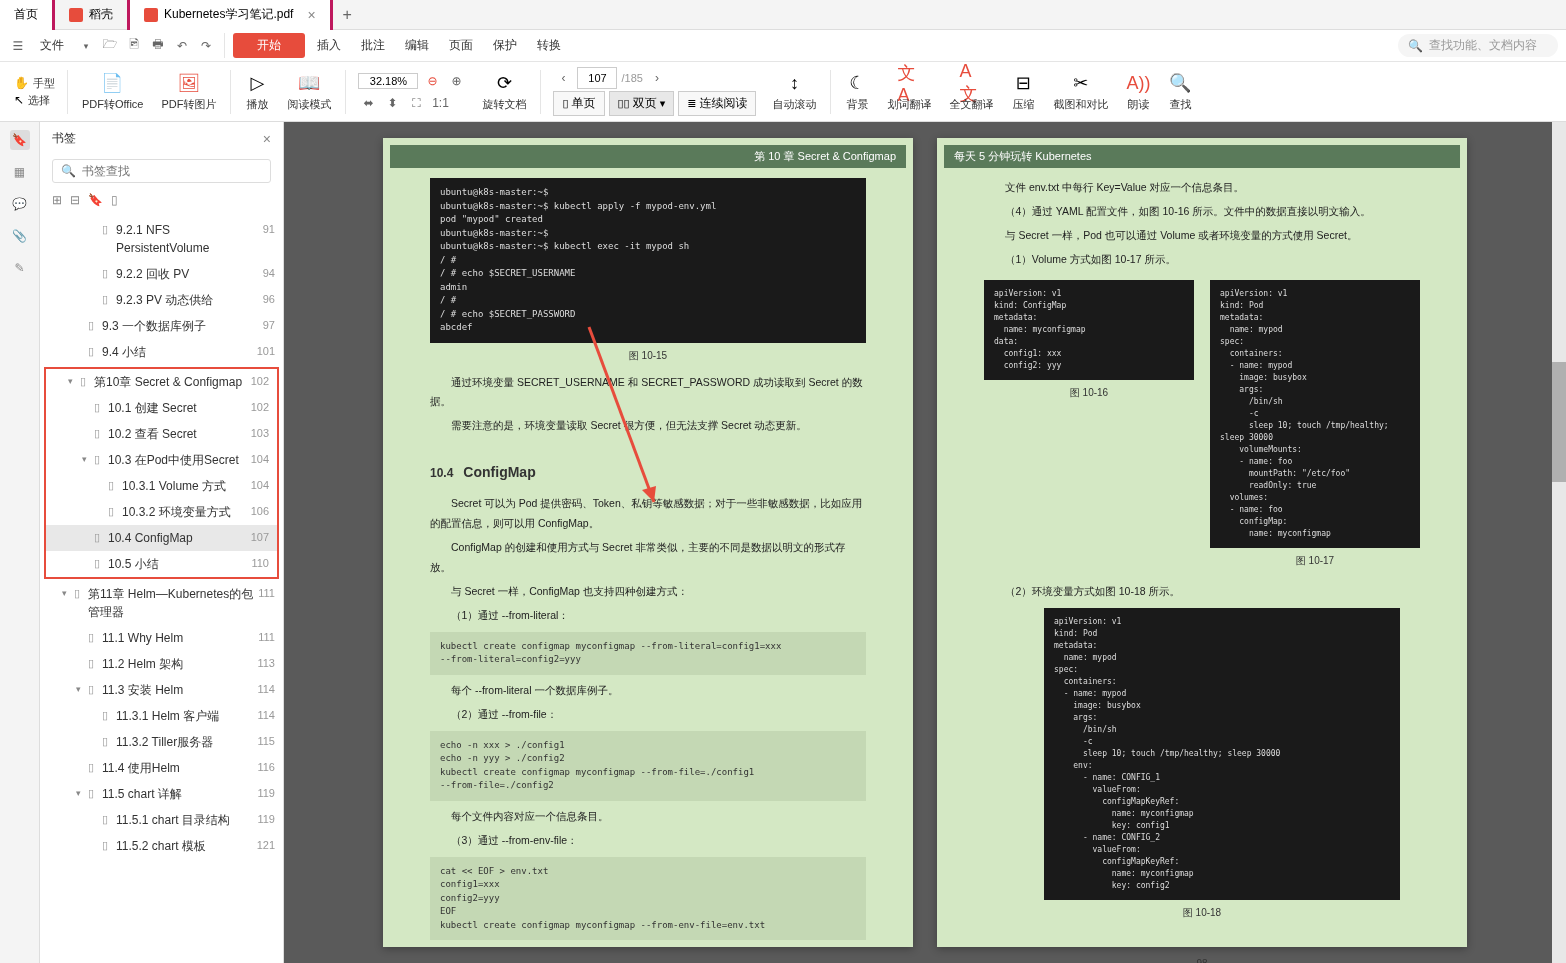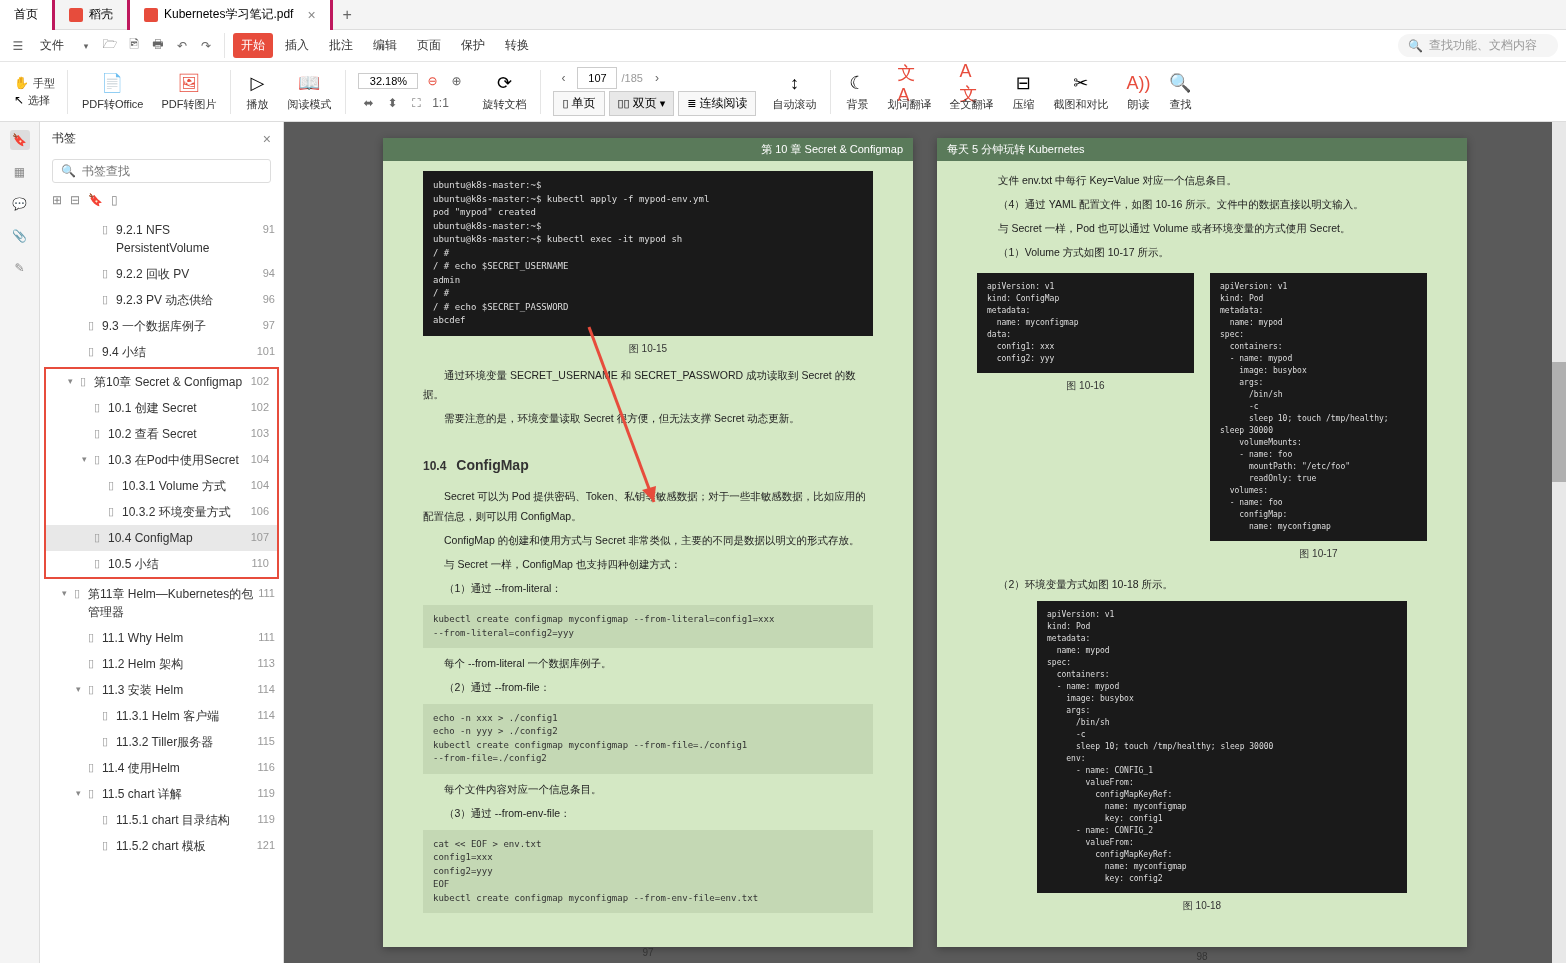--- a/index.html
+++ b/index.html
@@ -6,21 +6,21 @@
 body{background:#fff;overflow:hidden}
 .tabs{display:flex;background:#f4f4f4;border-bottom:1px solid #ddd;height:30px;align-items:center}
 .tab{padding:0 14px;height:30px;display:flex;align-items:center;gap:6px;cursor:pointer;border-right:3px solid #be185d}
 .tab.home{background:#fff}
 .tab.active{background:#fff}
 .tab-icon{width:14px;height:14px;display:inline-block}
 .tab-close{color:#888;font-size:14px;margin-left:8px}
 .tab-add{padding:0 10px;color:#666;font-size:16px}
 .menubar{display:flex;align-items:center;background:#fff;height:32px;border-bottom:1px solid #e5e5e5;padding:0 8px;gap:4px}
 .menu-btn{padding:4px 8px;color:#333;cursor:pointer;border-radius:3px}
-.menu-btn.start{background:#e74c3c;color:#fff;padding:4px 8px}
+.menu-btn.start{background:#e74c3c;color:#fff;padding:4px 24px}
 .file-group{display:flex;align-items:center;gap:4px;padding-right:8px;border-right:1px solid #e5e5e5;margin-right:4px}
 .icon-btn{width:20px;height:20px;display:flex;align-items:center;justify-content:center;color:#666;cursor:pointer}
 .search-box{margin-left:auto;display:flex;align-items:center;background:#f5f5f5;border-radius:12px;padding:3px 10px;gap:6px;color:#999;width:160px}
 .ribbon{display:flex;background:#fff;height:60px;border-bottom:1px solid #ddd;padding:0 8px;align-items:center;gap:2px}
 .ribbon-group{display:flex;flex-direction:column;align-items:center;padding:2px 8px;gap:2px;cursor:pointer}
 .ribbon-group.side{align-items:flex-start;padding:4px 6px}
 .ribbon-icon{width:24px;height:24px;display:flex;align-items:center;justify-content:center;font-size:18px}
 .ribbon-label{font-size:11px;color:#333;white-space:nowrap}
 .ribbon-sep{width:1px;height:44px;background:#e5e5e5;margin:0 4px}
 .ribbon-row{display:flex;gap:4px;align-items:center}
@@ -41,21 +41,21 @@
 .sidebar-toolbar{display:flex;gap:8px;padding:6px 12px;color:#888}
 .bookmarks{flex:1;overflow-y:auto;padding:4px 0}
 .bm-item{display:flex;align-items:flex-start;padding:4px 8px 4px 8px;cursor:pointer;position:relative}
 .bm-item.selected{background:#e8e8e8}
 .bm-caret{width:12px;color:#888;font-size:9px;flex-shrink:0;margin-top:3px}
 .bm-icon{width:14px;color:#999;font-size:11px;flex-shrink:0;margin-top:2px}
 .bm-text{flex:1;color:#333;line-height:1.5;padding-right:4px}
 .bm-page{color:#999;font-size:11px;flex-shrink:0;margin-top:2px}
 .red-box{border:2px solid #e74c3c;margin:2px 4px}
 .content{flex:1;background:#5a5a5a;overflow:auto;display:flex;gap:24px;padding:16px 20px;justify-content:center;position:relative}
-.page{background:#d4e8c4;width:530px;flex-shrink:0;padding:0;box-shadow:0 2px 8px rgba(0,0,0,.3);position:relative}
+.page{background:#d4e8c4;width:530px;flex-shrink:0;padding:7px;box-shadow:0 2px 8px rgba(0,0,0,.3);position:relative}
 .page-hdr{background:#5a7a5a;color:#fff;padding:4px 10px;font-size:11px;margin-bottom:10px}
 .page-hdr.right{text-align:left}
 .page-body{padding:0 40px 20px}
 .code-block{background:#1a1a1a;color:#ddd;font-family:monospace;font-size:9px;padding:8px 10px;line-height:1.5;white-space:pre-wrap;margin:6px 0}
 .code-block.light{background:#c4d8b4;color:#333}
 .caption{text-align:center;font-size:10px;color:#333;margin:4px 0 10px}
 .para{font-size:10.5px;color:#222;line-height:1.9;margin:4px 0;text-indent:2em}
 .h2{font-size:28px;font-weight:bold;color:#333;margin:16px 0 10px}
 .h2 .sub{font-size:14px;margin-left:10px}
 .pagenum{text-align:center;font-size:10px;color:#333;padding:8px}

